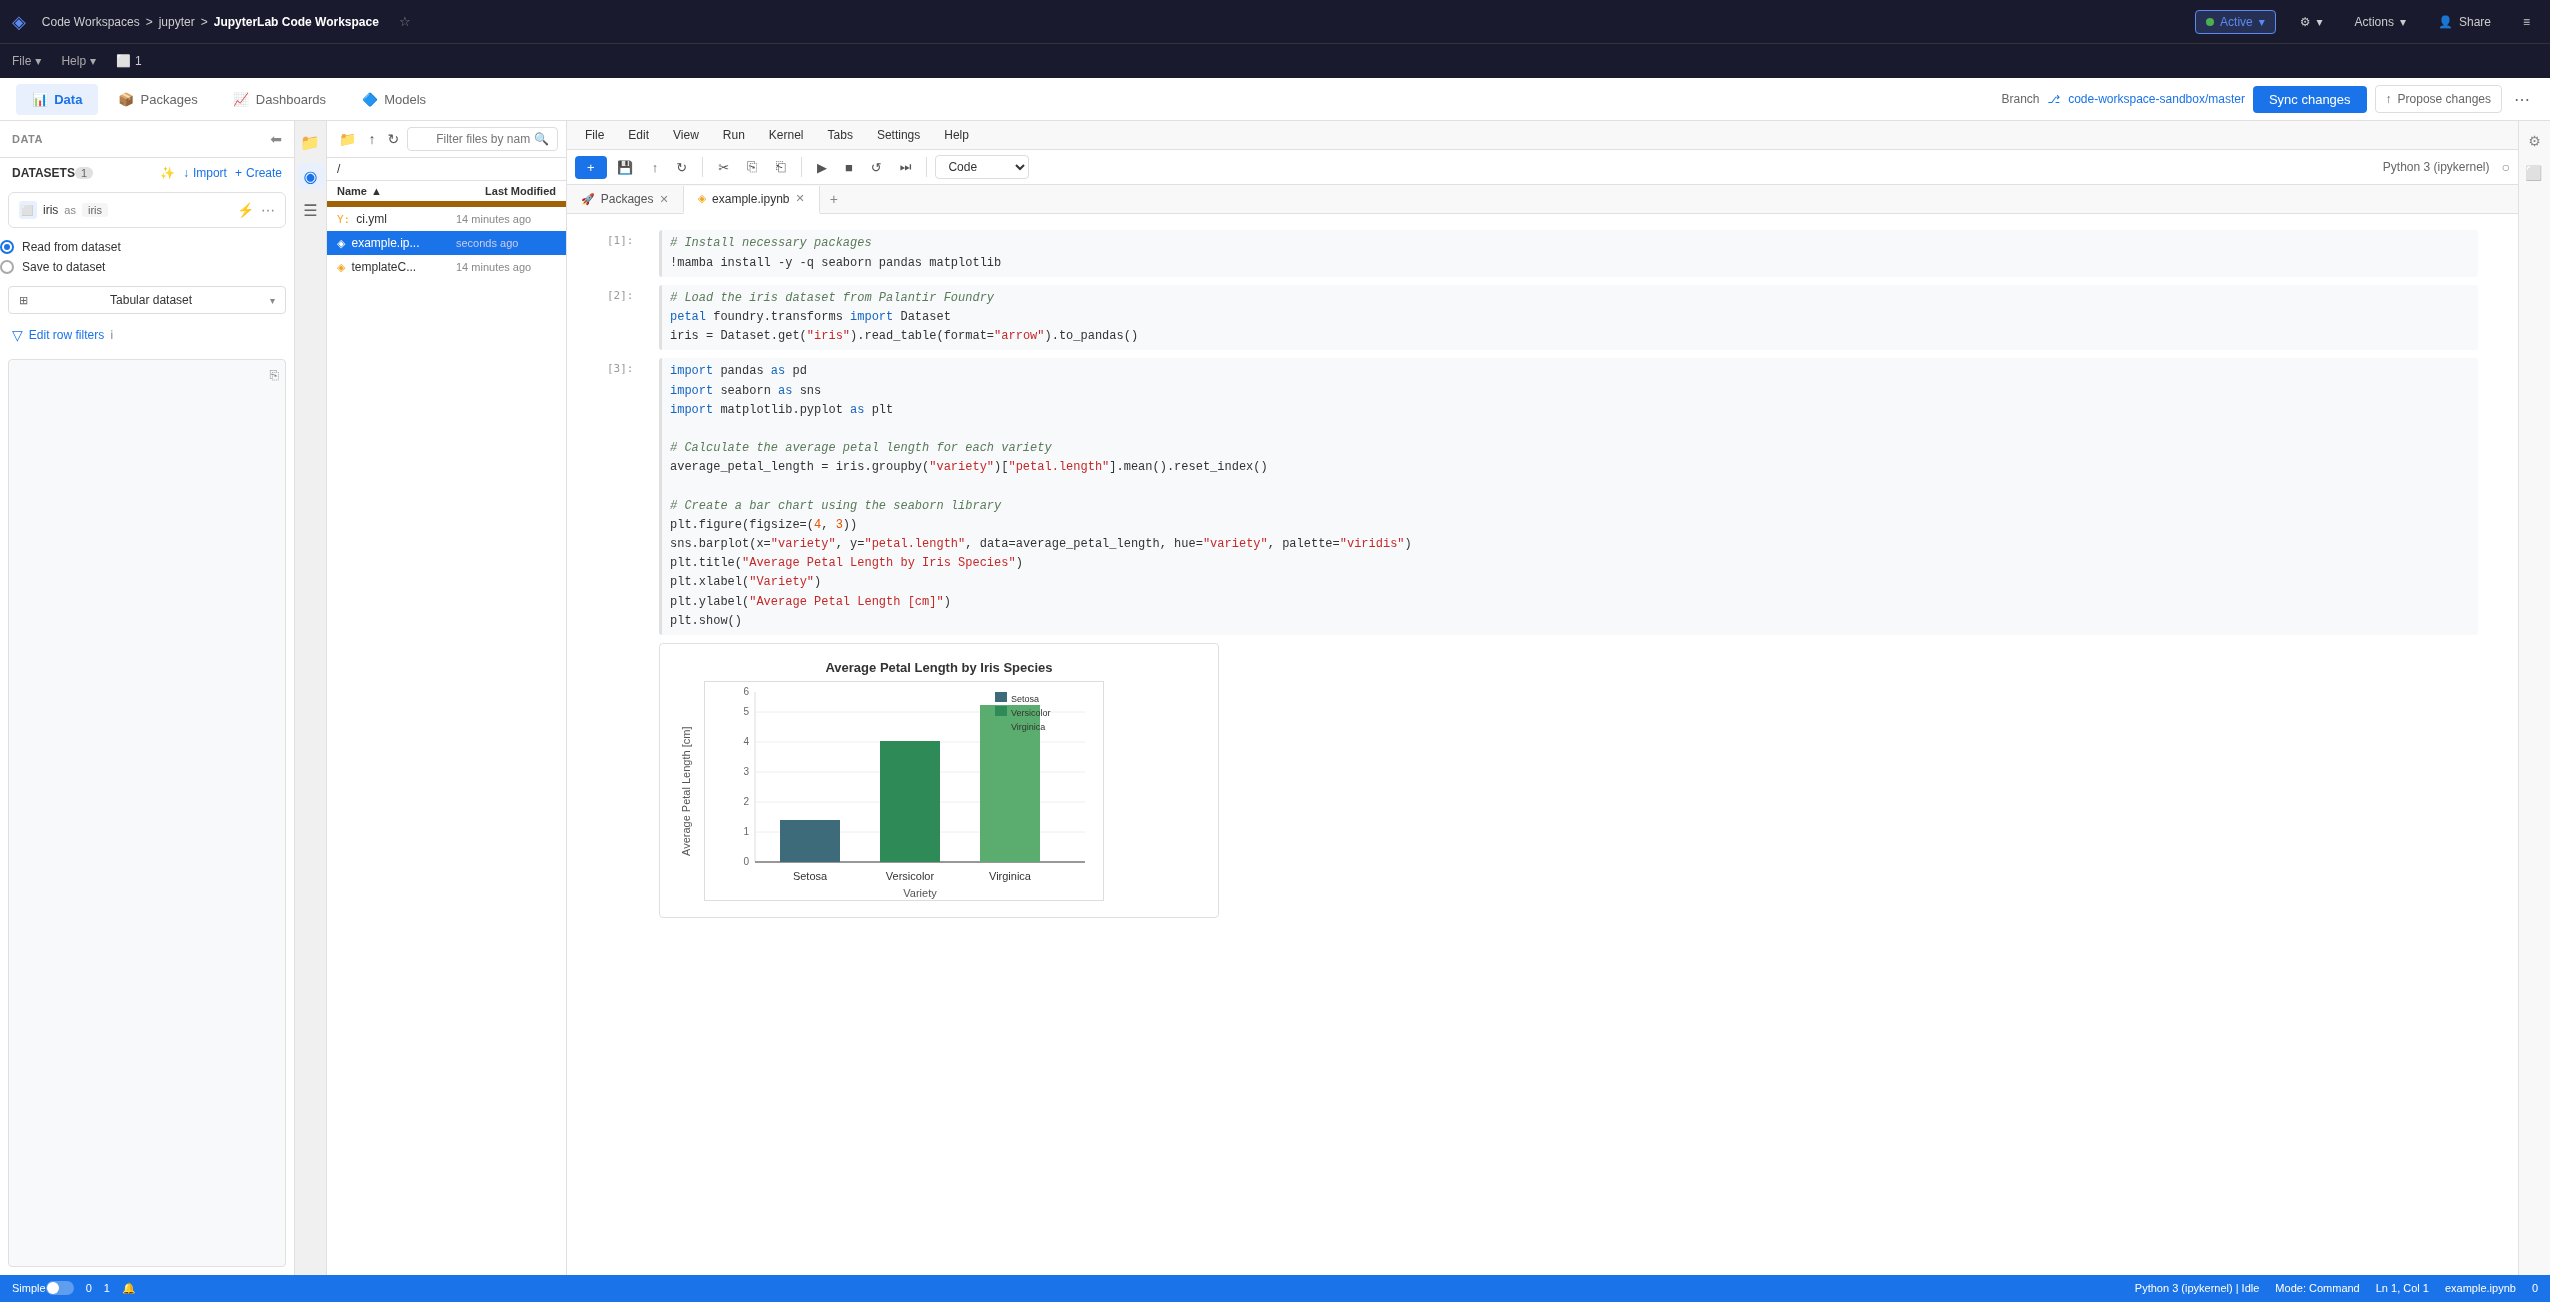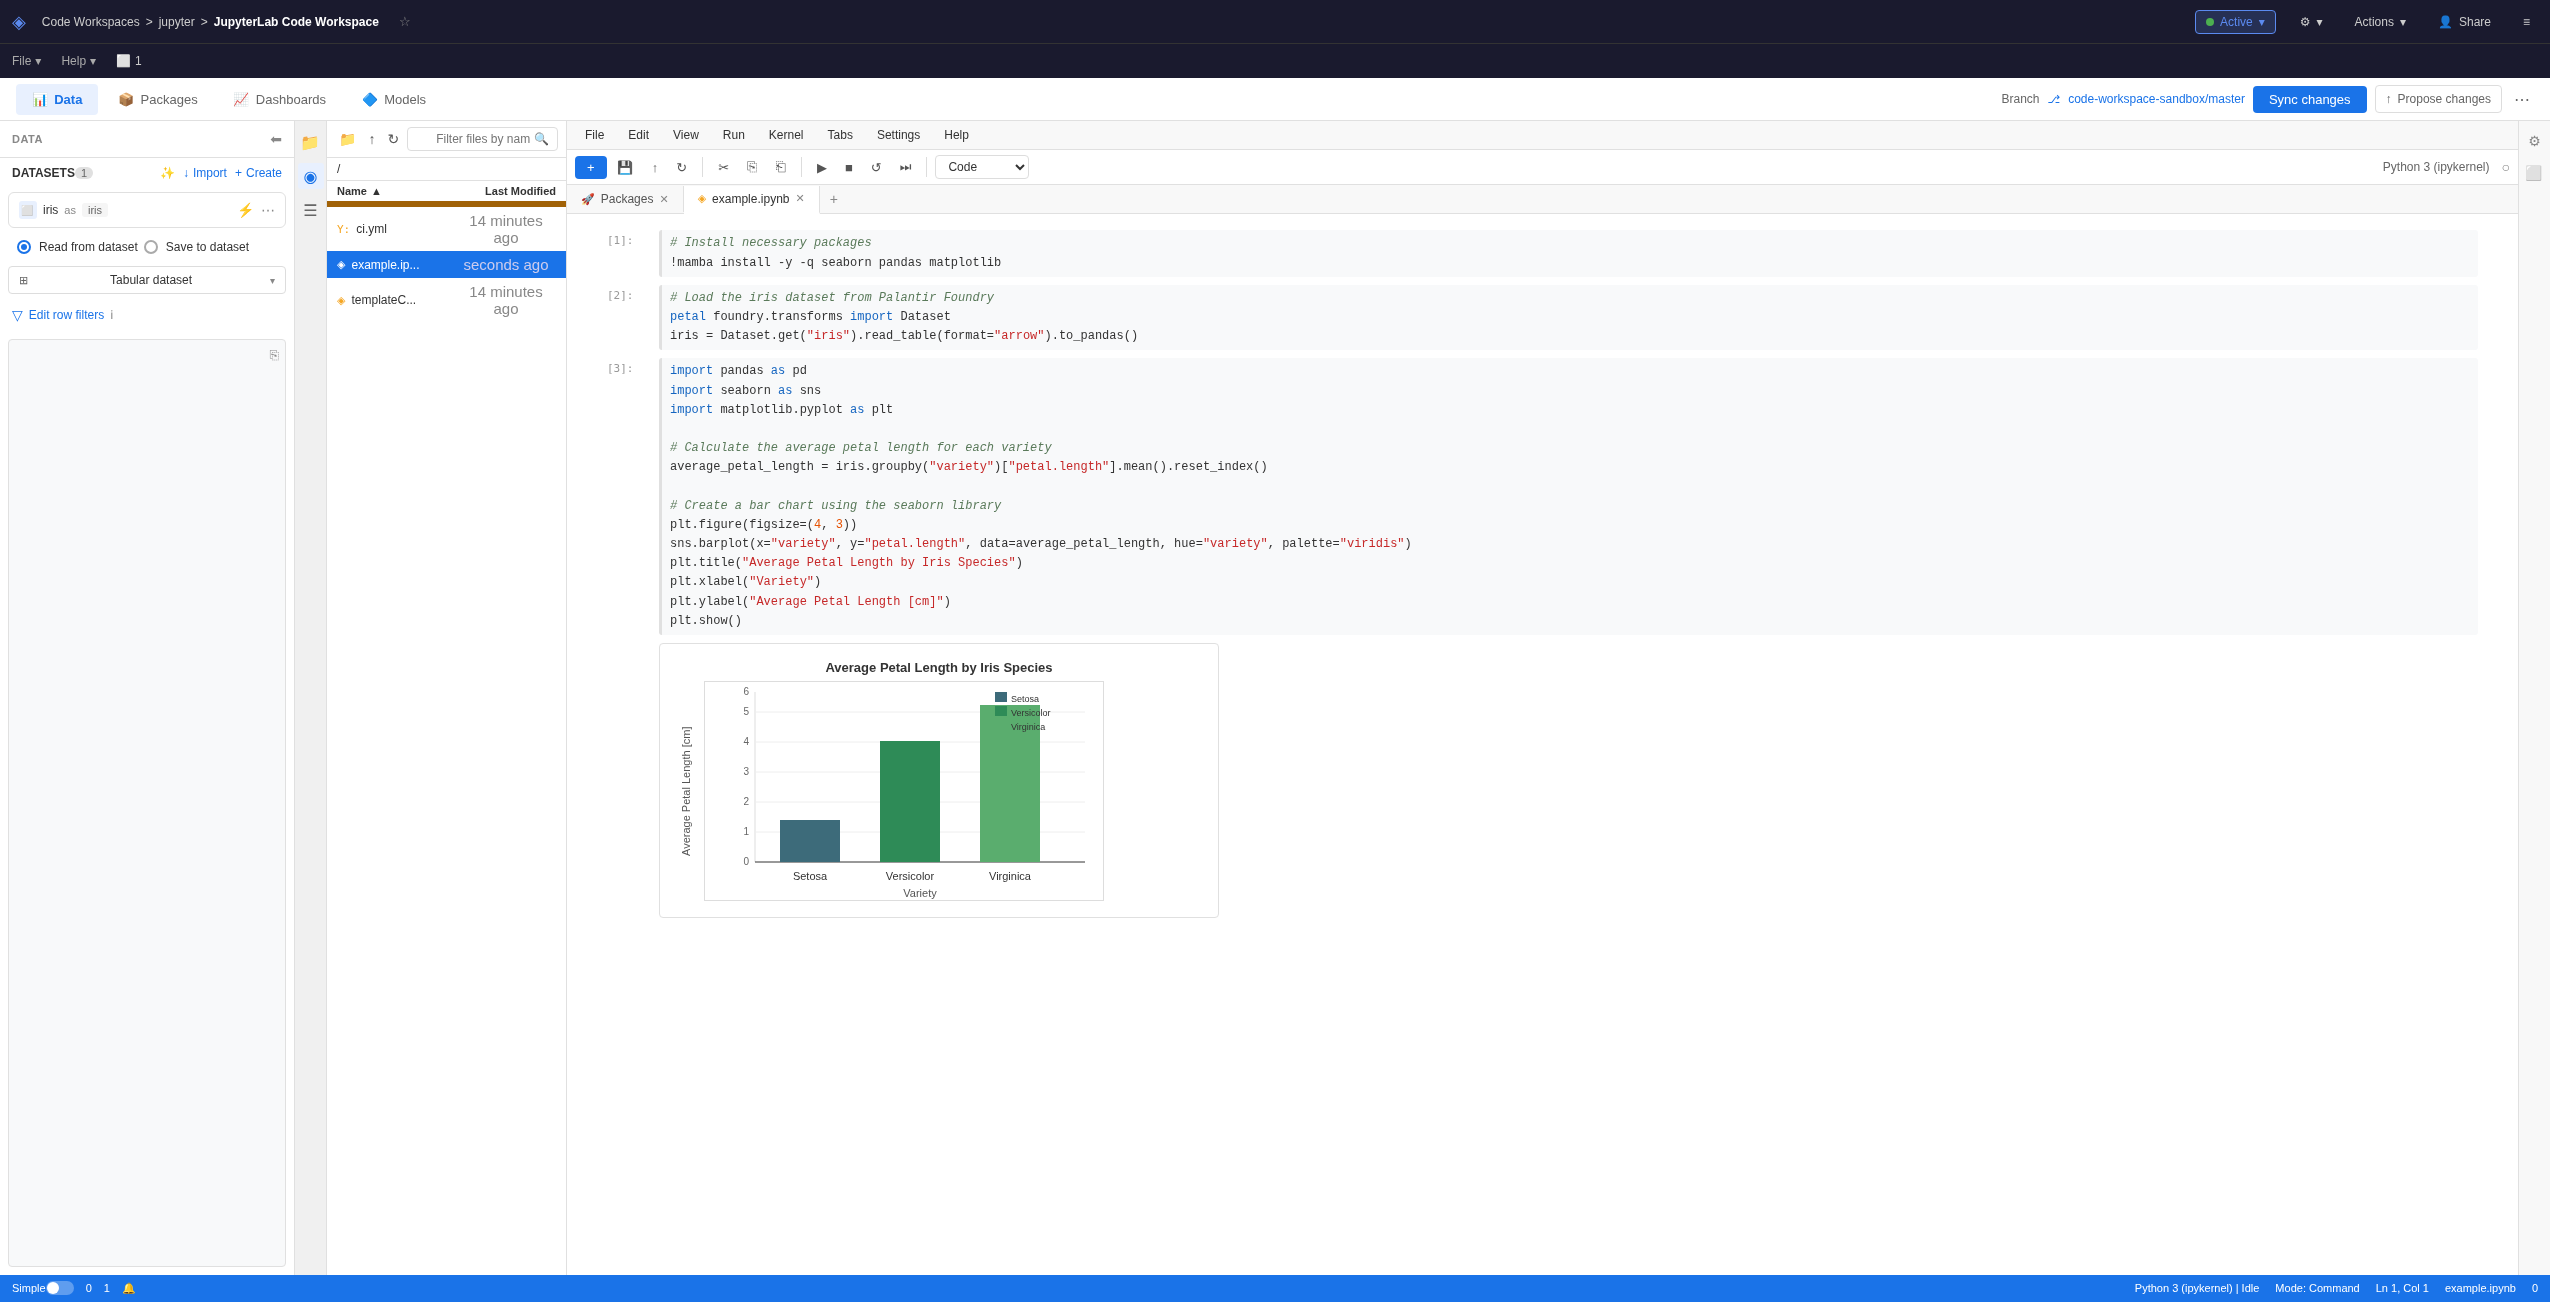--- a/index.html
+++ b/index.html
@@ -48,21 +48,21 @@
     .datasets-count { background: #e0e0e0; border-radius: 10px; padding: 0 6px; font-size: 11px; color: #666; }
     .datasets-actions { display: flex; gap: 8px; align-items: center; }
     .datasets-action { font-size: 12px; color: #1a73e8; cursor: pointer; display: flex; align-items: center; gap: 4px; }
     .dataset-item { margin: 4px 8px; border: 1px solid #e0e0e0; border-radius: 6px; padding: 8px 10px; display: flex; align-items: center; justify-content: space-between; }
     .dataset-name { display: flex; align-items: center; gap: 6px; font-size: 12px; }
     .dataset-icon { width: 18px; height: 18px; background: #e8f0fe; border-radius: 3px; display: flex; align-items: center; justify-content: center; font-size: 10px; color: #1a73e8; }
     .dataset-tag { font-size: 11px; color: #666; background: #f5f5f5; padding: 1px 6px; border-radius: 3px; }
     .dataset-item-actions { display: flex; gap: 6px; }
     .dataset-item-action { color: #888; cursor: pointer; font-size: 14px; }
 
-    .radio-group { padding: 8px 17px; display: flex; gap: 6px; }
+    .radio-group { padding: 8px 0; display: flex; flex-direction: column; gap: 6px; }
     .radio-item { display: flex; align-items: center; gap: 8px; font-size: 12px; cursor: pointer; }
     .radio-dot { width: 14px; height: 14px; border-radius: 50%; border: 2px solid #1a73e8; display: flex; align-items: center; justify-content: center; }
     .radio-dot.selected::after { content: ''; width: 6px; height: 6px; border-radius: 50%; background: #1a73e8; }
     .radio-dot.unselected { border-color: #aaa; }
 
     .tabular-select { margin: 4px 8px; }
     .select-box { border: 1px solid #ddd; border-radius: 4px; padding: 6px 10px; font-size: 12px; color: #333; display: flex; align-items: center; justify-content: space-between; cursor: pointer; }
     .select-box-icon { font-size: 10px; color: #888; }
 
     .filter-section { padding: 8px 12px; display: flex; align-items: center; gap: 6px; }
@@ -81,21 +81,21 @@
     .fb-search input { border: none; outline: none; font-size: 12px; flex: 1; color: #333; background: transparent; margin-left: 20px; }
     .fb-search-icon { color: #888; font-size: 12px; }
     .fb-path { padding: 4px 10px; font-size: 12px; color: #333; border-bottom: 1px solid #e0e0e0; }
     .fb-header { display: flex; padding: 4px 10px; border-bottom: 6px solid #a16207; gap: 4px; }
     .fb-header-name { font-size: 11px; font-weight: 600; color: #333; flex: 1; display: flex; align-items: center; gap: 4px; }
     .fb-header-modified { font-size: 11px; font-weight: 600; color: #333; width: 100px; text-align: right; }
     .fb-file { display: flex; align-items: center; padding: 5px 10px; cursor: pointer; gap: 6px; }
     .fb-file.active { background: #1a73e8; color: #fff; }
     .fb-file-icon { font-size: 12px; }
     .fb-file-name { font-size: 12px; flex: 1; }
-    .fb-file-modified { font-size: 15px; color: #888; width: 100px; text-align: center; }
+    .fb-file-modified { font-size: 11px; color: #888; width: 100px; text-align: left; }
     .fb-file.active .fb-file-modified { color: #cce; }
 
     
     .jupyter-panel { flex: 1; background: #fff; display: flex; flex-direction: column; overflow: hidden; }
     .jupyter-menubar { display: flex; align-items: center; padding: 4px 10px; gap: 8px; border-bottom: 1px solid #e0e0e0; background: #f8f8f8; }
     .jm-item { font-size: 12px; color: #333; cursor: pointer; padding: 3px 8px; border-radius: 3px; }
 
     .jupyter-toolbar { display: flex; align-items: center; padding: 4px 8px; gap: 4px; border-bottom: 1px solid #e0e0e0; }
     .jt-btn { color: #555; cursor: pointer; padding: 4px 6px; border-radius: 3px; font-size: 13px; border: 1px solid transparent; }
     .jt-separator { width: 1px; height: 20px; background: #ddd; margin: 0 4px; }

